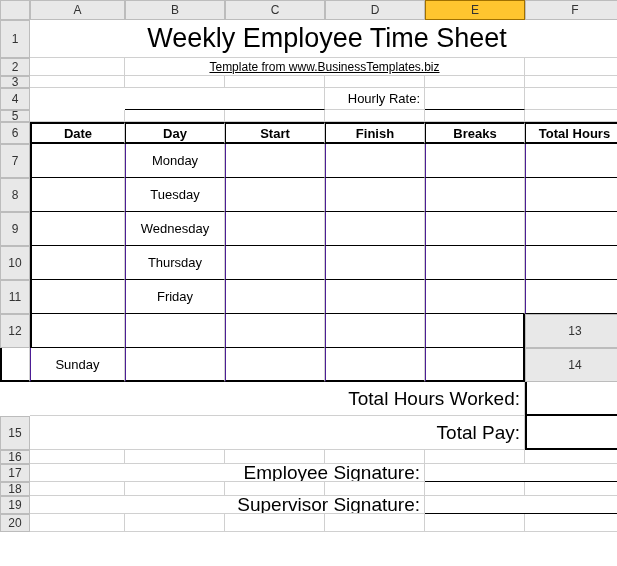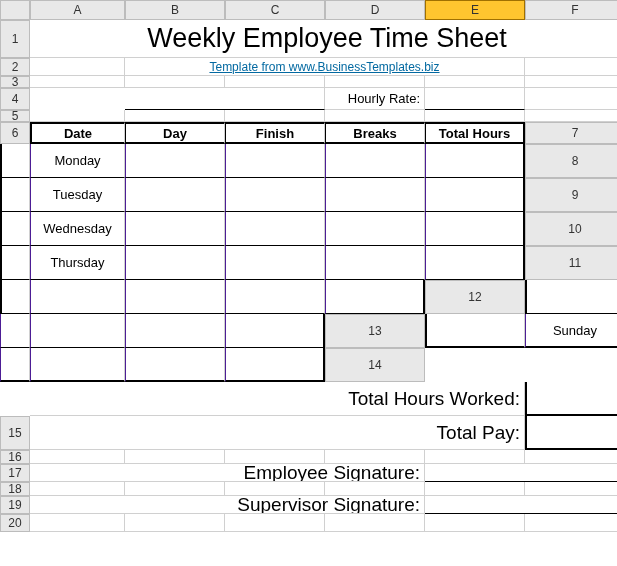--- a/index.html
+++ b/index.html
@@ -48,21 +48,21 @@
     overflow: hidden;
     white-space: nowrap;
   }
   .title-cell {
     font-size: 27px;
     font-weight: normal;
     font-family: Arial, sans-serif;
     justify-content: center;
   }
   .link-cell {
-    color: #0369a1;
+    color: #000000;
     text-decoration: underline;
     font-size: 12px;
     justify-content: center;
   }
   .label-right {
     justify-content: flex-end;
     font-size: 13px;
   }
   .th-cell {
     font-weight: bold;
@@ -129,20 +129,21 @@
     <div class="rowhdr">5</div>
     <div class="cell"></div>
     <div class="cell"></div>
     <div class="cell"></div>
     <div class="cell"></div>
     <div class="cell"></div>
     <div class="cell"></div>
     <div class="rowhdr">6</div>
     <div class="cell th-cell first">Date</div>
     <div class="cell th-cell">Day</div>
+    <div class="cell th-cell">Start</div>
     <div class="cell th-cell">Finish</div>
     <div class="cell th-cell">Breaks</div>
     <div class="cell th-cell last">Total Hours</div>
     <div class="rowhdr">7</div>
     <div class="cell data-cell first"></div>
     <div class="cell data-cell">Monday</div>
     <div class="cell data-cell"></div>
     <div class="cell data-cell"></div>
     <div class="cell data-cell"></div>
     <div class="cell data-cell last"></div>
@@ -162,20 +163,21 @@
     <div class="cell data-cell last"></div>
     <div class="rowhdr">10</div>
     <div class="cell data-cell first"></div>
     <div class="cell data-cell">Thursday</div>
     <div class="cell data-cell"></div>
     <div class="cell data-cell"></div>
     <div class="cell data-cell"></div>
     <div class="cell data-cell last"></div>
     <div class="rowhdr">11</div>
     <div class="cell data-cell first"></div>
+    <div class="cell data-cell">Friday</div>
     <div class="cell data-cell"></div>
     <div class="cell data-cell"></div>
     <div class="cell data-cell"></div>
     <div class="cell data-cell last"></div>
     <div class="rowhdr">12</div>
     <div class="cell data-cell first"></div>
     <div class="cell data-cell"></div>
     <div class="cell data-cell"></div>
     <div class="cell data-cell"></div>
     <div class="cell data-cell last"></div>

